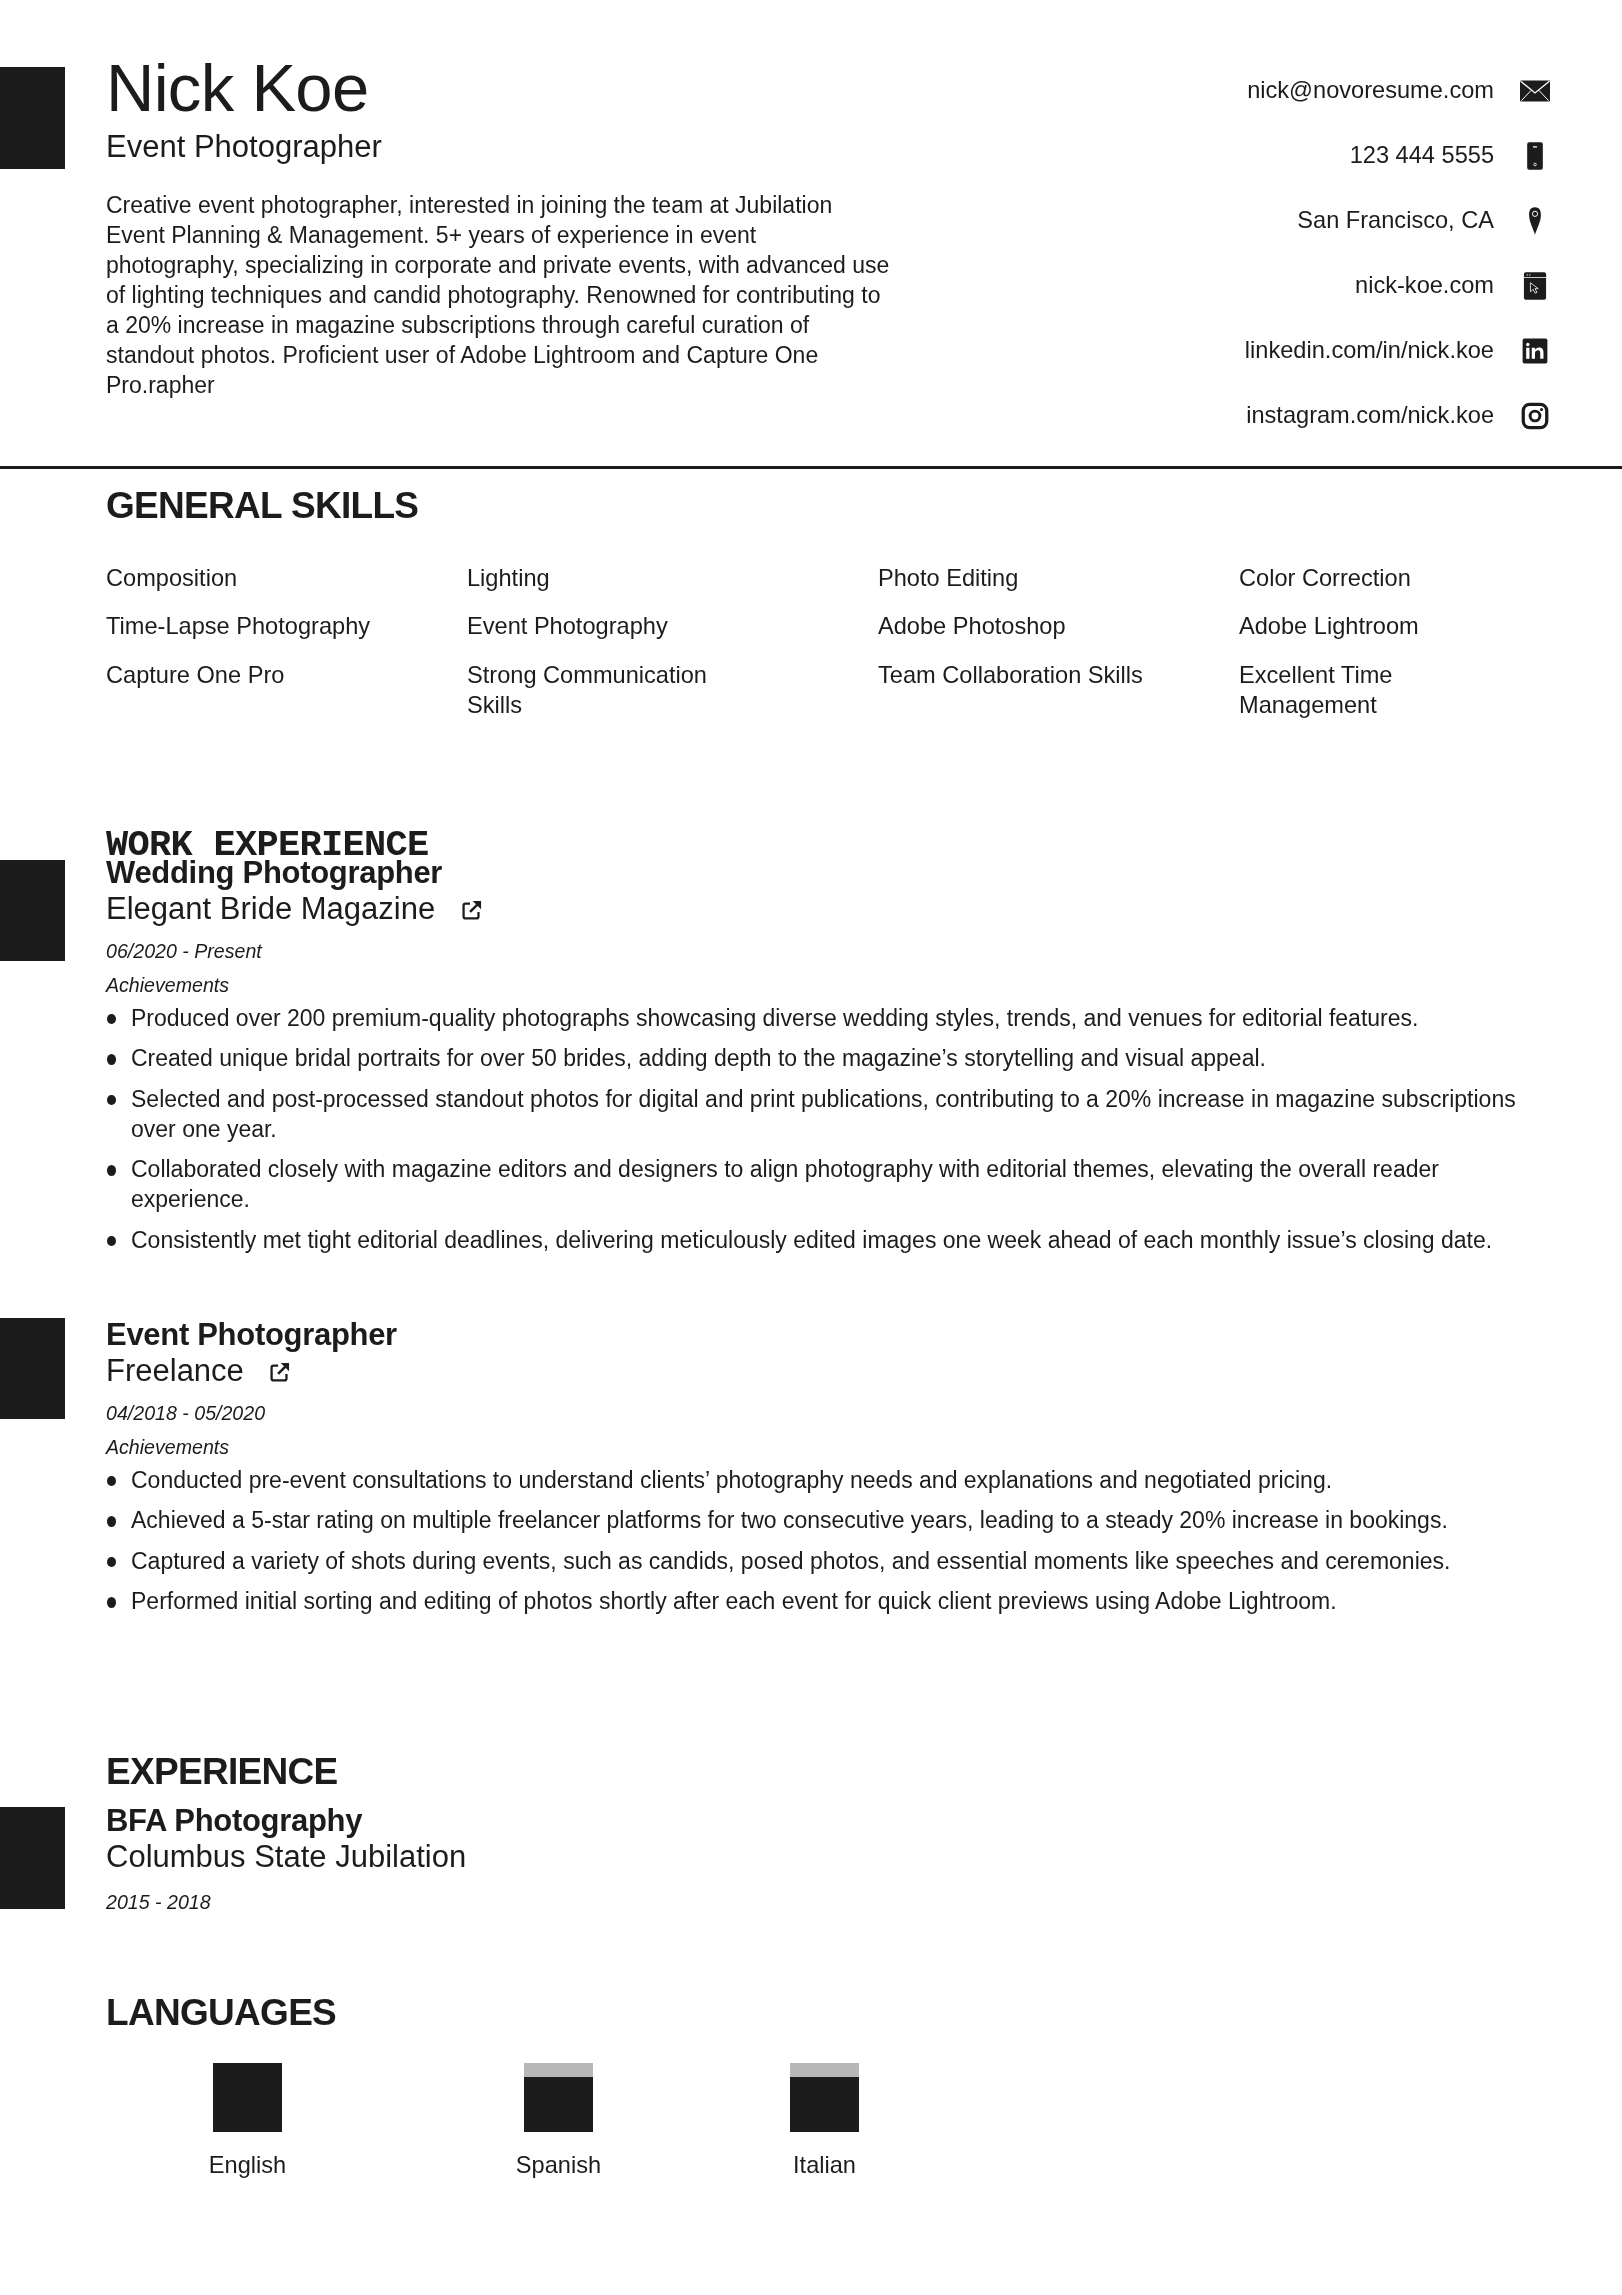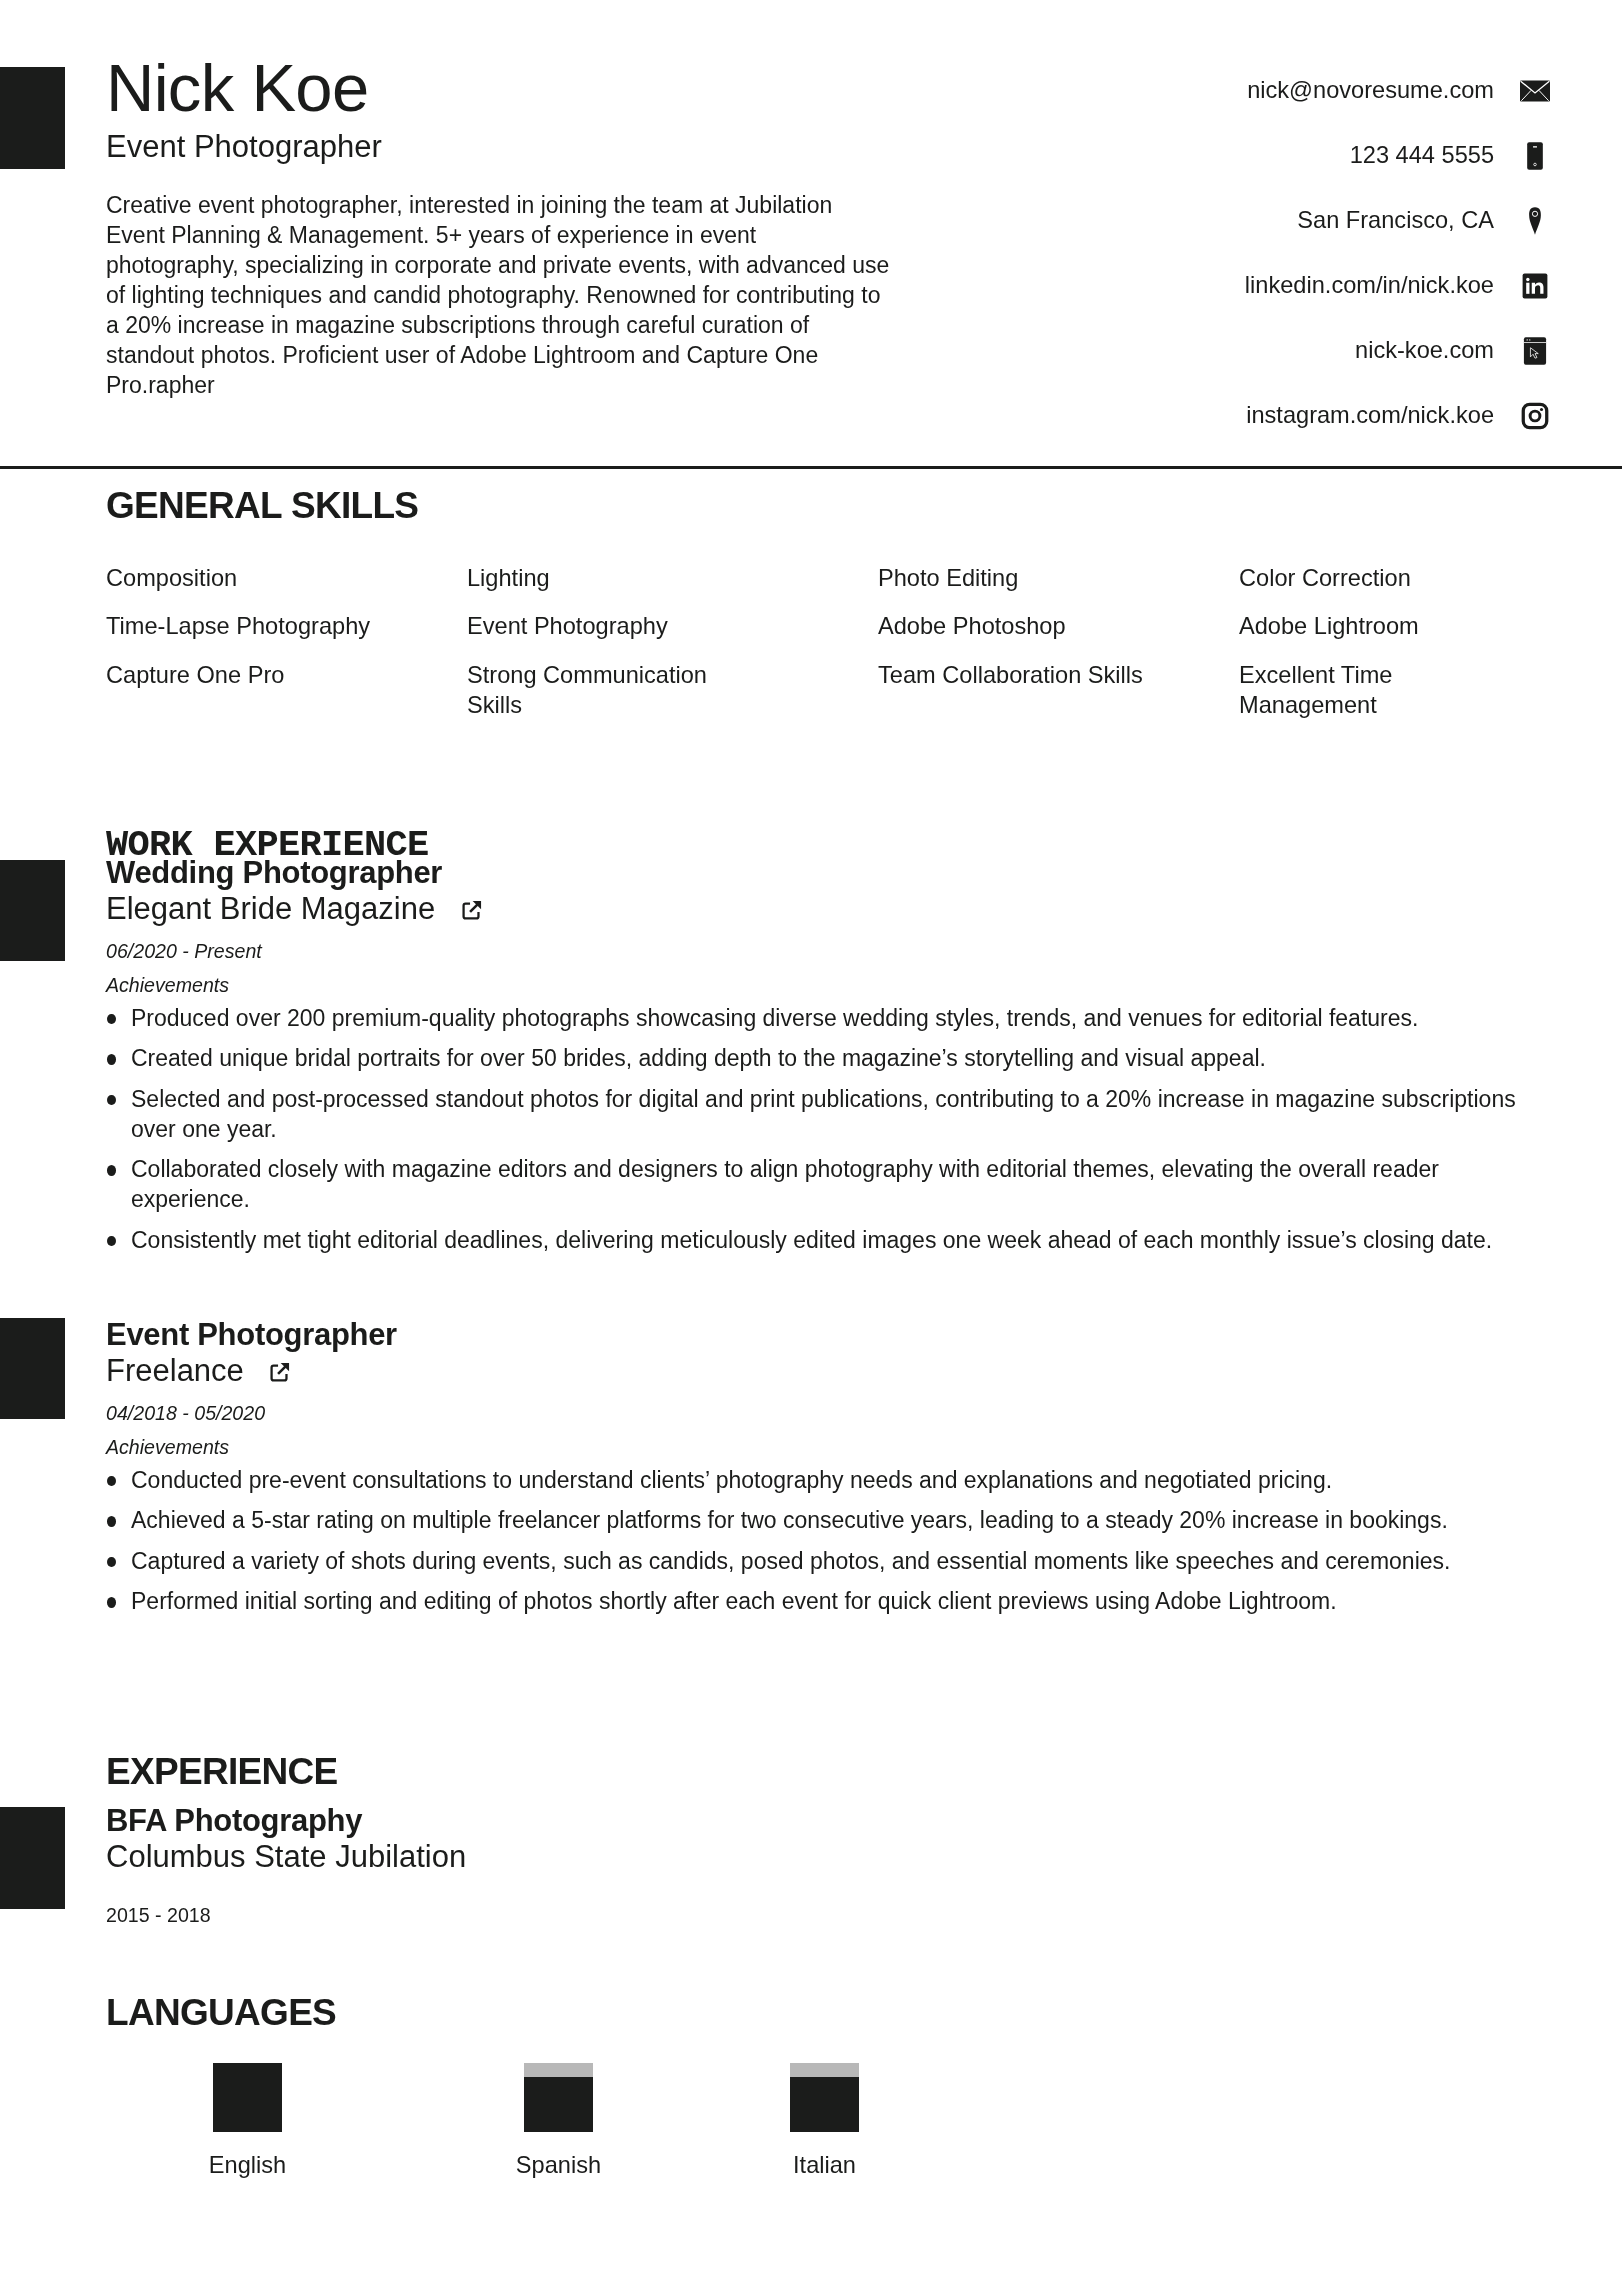--- a/index.html
+++ b/index.html
@@ -35,21 +35,21 @@
   .date { font-size: 19.6px; font-style: italic; margin-top: 13px; line-height: 1.2; }
   .ach-label { font-size: 19.6px; font-style: italic; margin-top: 10.5px; line-height: 1.2; }
   .bullets { list-style: none; margin-top: 5.2px; }
   .bullets li { position: relative; padding-left: 25px; font-size: 23px; line-height: 30px; margin-bottom: 10.5px; }
   .bullets li::before { content: ""; position: absolute; left: 1.3px; top: 11px; width: 9.2px; height: 10.5px; border-radius: 50%; background: #1b1c1b; }
 
   
   .edu { position: absolute; left: 106px; top: 1802px; }
   .degree { font-size: 31px; font-weight: 700; line-height: 1.2; letter-spacing: -0.3px; }
   .school { font-size: 31px; line-height: 1.15; }
-  .edu-date { font-size: 19.6px; margin-top: 29px; }
+  .edu-date { font-size: 19.6px; font-style: italic; margin-top: 16px; }
 
   
   .lang { position: absolute; top: 2063px; width: 157px; text-align: center; }
   .lang-bar { width: 69px; height: 69px; margin: 0 auto; background: #1b1c1b; position: relative; }
   .lang-bar .empty { position: absolute; left: 0; top: 0; width: 100%; background: #b8b8b8; }
   .lang-name { font-size: 23.6px; margin-top: 19.6px; }
 </style>
 </head>
 <body>
 
@@ -87,39 +87,39 @@
   <div class="contact">
     <span class="contact-text">San Francisco, CA</span>
     <span class="contact-icon">
       <svg viewBox="0 0 46 46">
           <path d="M23 2 C15 2 14 8 14 14 C14 24 20 34 23 44 C26 34 32 24 32 14 C32 8 31 2 23 2 Z" fill="#1b1c1b"></path>
           <circle cx="23" cy="12" r="4" fill="none" stroke="#fff" stroke-width="1.5"></circle>
         </svg>
     </span>
   </div>
   <div class="contact">
-    <span class="contact-text">linkedin.com/in/nick.koe</span>
-    <span class="contact-icon">
-      <svg viewBox="0 0 46 46">
-          <rect x="4" y="4" width="38" height="38" rx="3" fill="#1b1c1b"></rect>
-          <circle cx="12" cy="13" r="2.6" fill="#fff"></circle>
-          <rect x="9.5" y="18" width="5" height="17" fill="#fff"></rect>
-          <path d="M18 18 H23 V21 C24 19 26 17.5 29 17.5 C34 17.5 36 20.5 36 25 V35 H31 V26 C31 23.5 30 22 28 22 C25.5 22 23 23.5 23 26 V35 H18 Z" fill="#fff"></path>
-        </svg>
-    </span>
-  </div>
-  <div class="contact">
     <span class="contact-text">nick-koe.com</span>
     <span class="contact-icon">
       <svg viewBox="0 0 46 46">
           <rect x="6" y="2" width="34" height="42" rx="3" fill="#1b1c1b"></rect>
           <line x1="6" y1="10" x2="40" y2="10" stroke="#fff" stroke-width="1.2"></line>
           <circle cx="11" cy="6" r="1" fill="#fff"></circle>
           <circle cx="15" cy="6" r="1" fill="#fff"></circle>
           <path d="M16 18 L16 32 L20 28 L23 34 L26 33 L23 27 L28 27 Z" fill="#1b1c1b" stroke="#fff" stroke-width="1.2"></path>
+        </svg>
+    </span>
+  </div>
+  <div class="contact">
+    <span class="contact-text">linkedin.com/in/nick.koe</span>
+    <span class="contact-icon">
+      <svg viewBox="0 0 46 46">
+          <rect x="4" y="4" width="38" height="38" rx="3" fill="#1b1c1b"></rect>
+          <circle cx="12" cy="13" r="2.6" fill="#fff"></circle>
+          <rect x="9.5" y="18" width="5" height="17" fill="#fff"></rect>
+          <path d="M18 18 H23 V21 C24 19 26 17.5 29 17.5 C34 17.5 36 20.5 36 25 V35 H31 V26 C31 23.5 30 22 28 22 C25.5 22 23 23.5 23 26 V35 H18 Z" fill="#fff"></path>
         </svg>
     </span>
   </div>
   <div class="contact">
     <span class="contact-text">instagram.com/nick.koe</span>
     <span class="contact-icon">
       <svg viewBox="0 0 46 46">
           <rect x="5" y="5" width="36" height="36" rx="10" fill="none" stroke="#1b1c1b" stroke-width="5"></rect>
           <circle cx="23" cy="23" r="7.5" fill="none" stroke="#1b1c1b" stroke-width="4.5"></circle>
           <circle cx="33" cy="13" r="2.4" fill="#1b1c1b"></circle>

